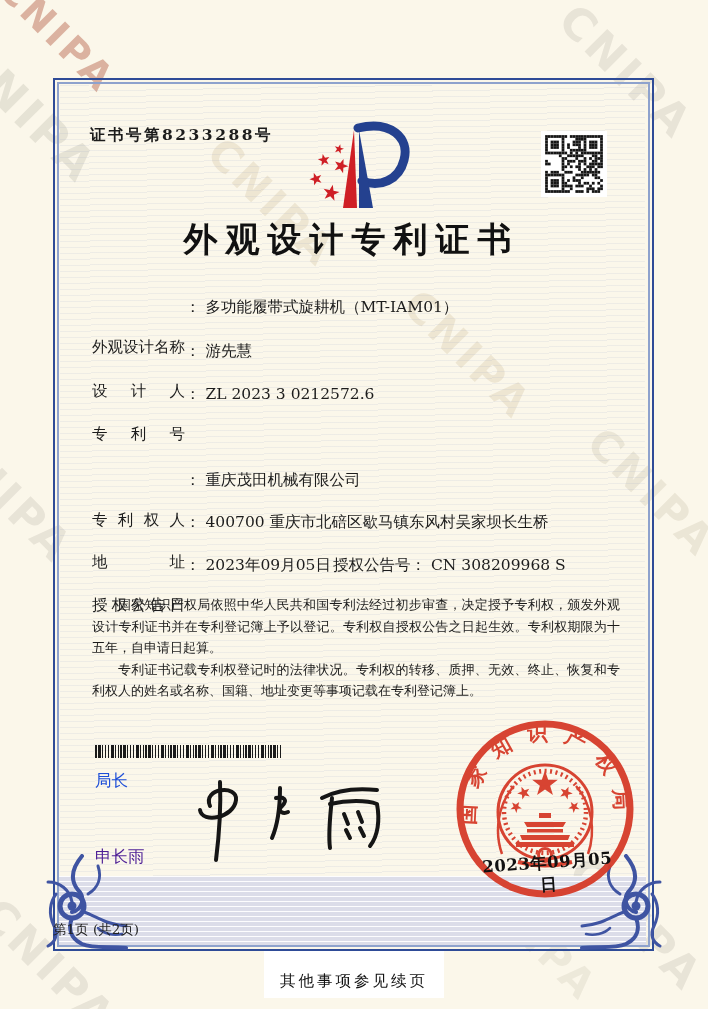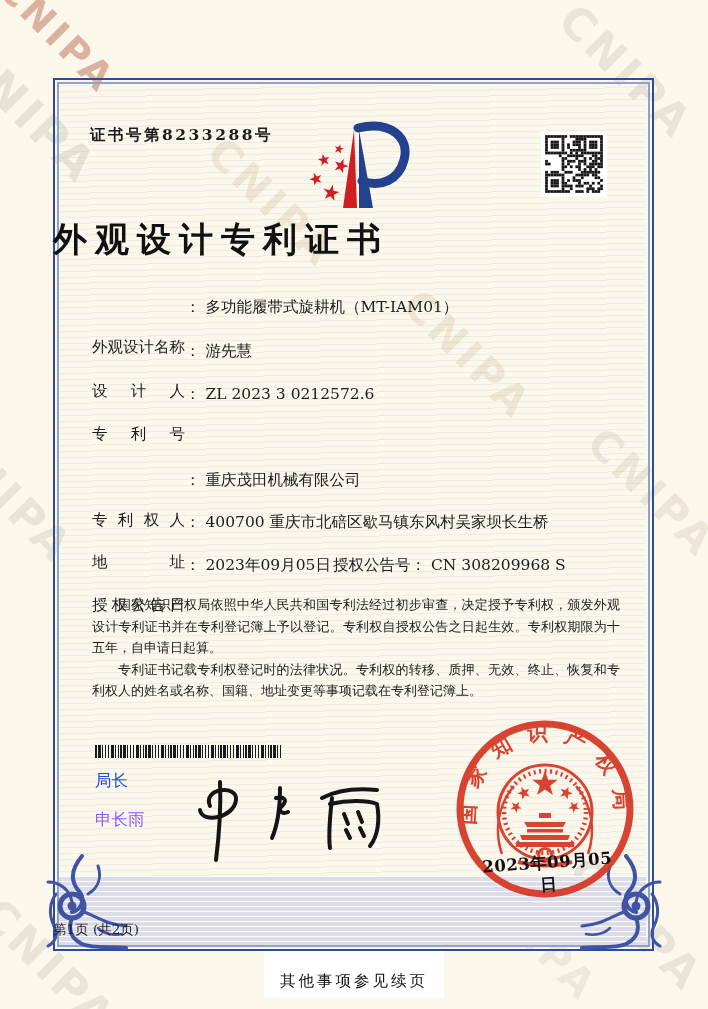--- a/index.html
+++ b/index.html
@@ -32,21 +32,21 @@
          background-color:#dcdde9;
          background-image:repeating-linear-gradient(180deg, rgba(255,255,255,0.95) 0 1.2px, rgba(255,255,255,0) 1.2px 5px);}
   .corner{position:absolute;z-index:3;}
   .corner-l{left:42px;top:854px;}
   .corner-r{left:580px;top:854px;transform:scaleX(-1);}
 
   
   .cert-no{left:90px;top:125px;font-size:15.5px;letter-spacing:2.5px;z-index:3;font-weight:bold;}
   .logo{left:296px;top:118px;z-index:3;}
   .qr{left:541px;top:131px;z-index:3;background:#fff;}
-  .title{left:53px;top:217px;width:597px;text-align:left;font-size:34px;font-weight:bold;
+  .title{left:53px;top:217px;width:597px;text-align:center;font-size:34px;font-weight:bold;
          letter-spacing:8px;color:#111;z-index:3;}
 
   
   .field-row{position:absolute;left:92px;height:22px;font-size:15.5px;white-space:nowrap;z-index:3;}
   .flabel{display:inline-block;width:93px;text-align:justify;text-align-last:justify;vertical-align:top;margin-top:40px;}
   .fvalue{margin-left:5px;}
   .grant2{position:absolute;left:241px;top:0;white-space:nowrap;}
 
   
   .paras{position:absolute;left:92px;top:594px;width:528px;font-size:13px;line-height:21.5px;
@@ -54,21 +54,21 @@
   .paras p{margin:0;text-indent:2em;}
 
   
   .barcode{left:95px;top:745px;width:186px;height:13px;z-index:3;
      background:repeating-linear-gradient(90deg,
        #1a1a1a 0px,#1a1a1a 1.5px, transparent 1.5px,transparent 3px,
        #1a1a1a 3px,#1a1a1a 6px, transparent 6px,transparent 7px,
        #1a1a1a 7px,#1a1a1a 8px, transparent 8px,transparent 10px,
        #1a1a1a 10px,#1a1a1a 11px, transparent 11px,transparent 12.5px);}
   .sig-title{left:95px;top:770px;font-size:16.5px;font-family:"DejaVu Sans",sans-serif;color:#1d4ed8;z-index:3;}
-  .sig-name{left:95px;top:809px;font-size:16.5px;font-family:"DejaVu Sans",sans-serif;color:#8b5cf6;z-index:3;}
+  .sig-name{left:95px;top:846px;font-size:16.5px;font-family:"DejaVu Sans",sans-serif;color:#4c1d95;z-index:3;}
   .sig-svg{left:172px;top:776px;z-index:3;}
   .seal{left:452px;top:716px;z-index:4;opacity:0.95;}
   .seal-date{left:478px;top:852px;width:140px;text-align:center;font-size:16.5px;font-weight:bold;
          color:#111;transform:rotate(-4deg);letter-spacing:0.5px;z-index:5;}
 
   
   .page-num{left:53px;top:921px;width:597px;font-size:13.5px;color:#222;z-index:3;}
   .note{left:50%;transform:translateX(-50%);top:951px;background:#ffffff;padding:20px 16px 6px;
         font-size:15.5px;letter-spacing:3px;color:#111;z-index:5;white-space:nowrap;}
 </style>

